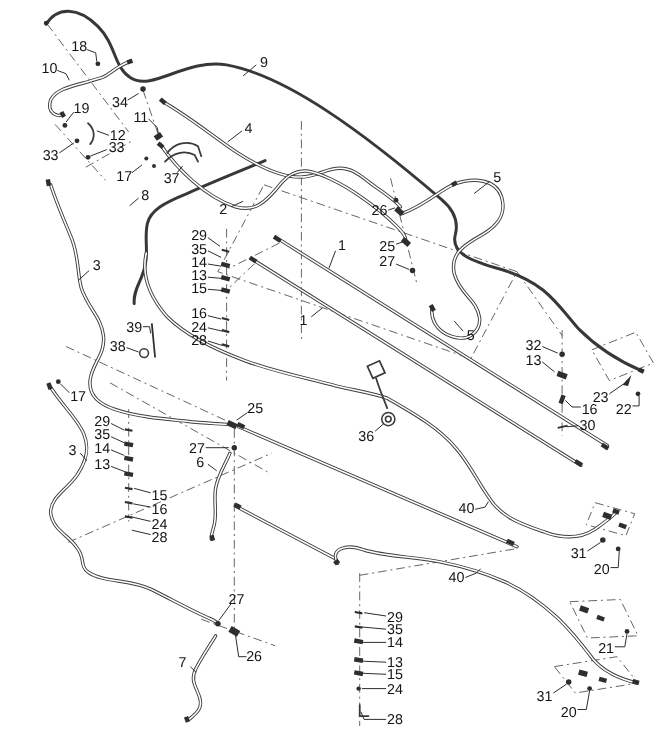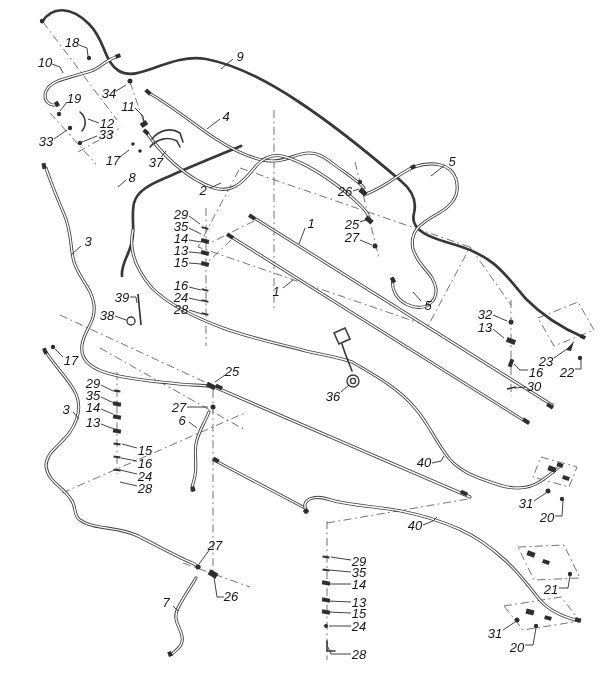--- a/index.html
+++ b/index.html
@@ -1,16 +1,16 @@
 <!DOCTYPE html>
 <html><head>
 <meta charset="utf-8">
 <style>
   html,body{margin:0;padding:0;background:#ffffff;}
-  .canvas{width:601px;height:675px;position:relative;background:#ffffff;overflow:hidden;font-style:italic;}
+  .canvas{width:601px;height:675px;position:relative;background:#ffffff;overflow:hidden;}
   svg{display:block;}
   
   .ho{stroke:#3d3d3d;stroke-width:3.1;fill:none;stroke-linecap:round;}
   .hi{stroke:#ffffff;stroke-width:1.4;fill:none;stroke-linecap:round;}
   .thick{stroke:#383838;stroke-width:2.7;fill:none;stroke-linecap:round;}
   .thin{stroke:#3a3a3a;stroke-width:1.6;fill:none;stroke-linecap:round;}
   .dd{stroke:#5a5a5a;stroke-width:.85;fill:none;stroke-dasharray:8 3.5 1.8 3.5;}
   .fit{fill:#2e2e2e;stroke:none;}
   .fitln{stroke:#2e2e2e;stroke-width:1.6;fill:none;}
   .ring{stroke:#3a3a3a;stroke-width:1.4;fill:none;}

